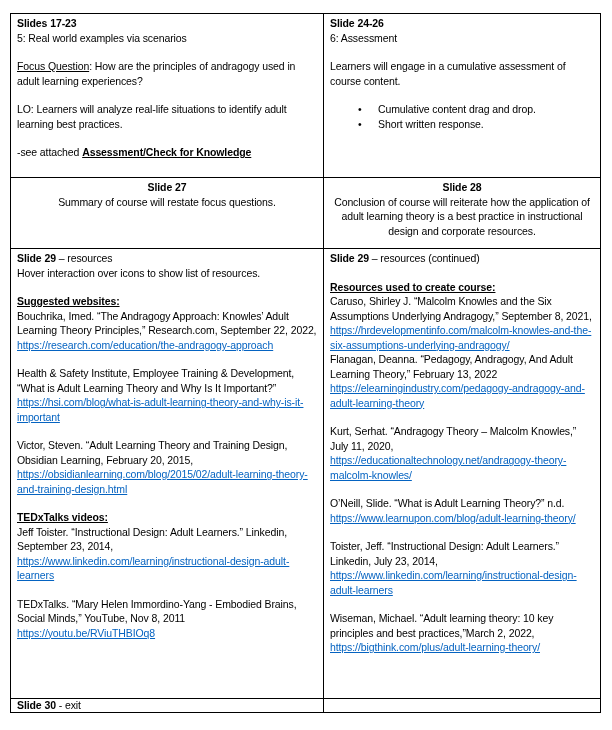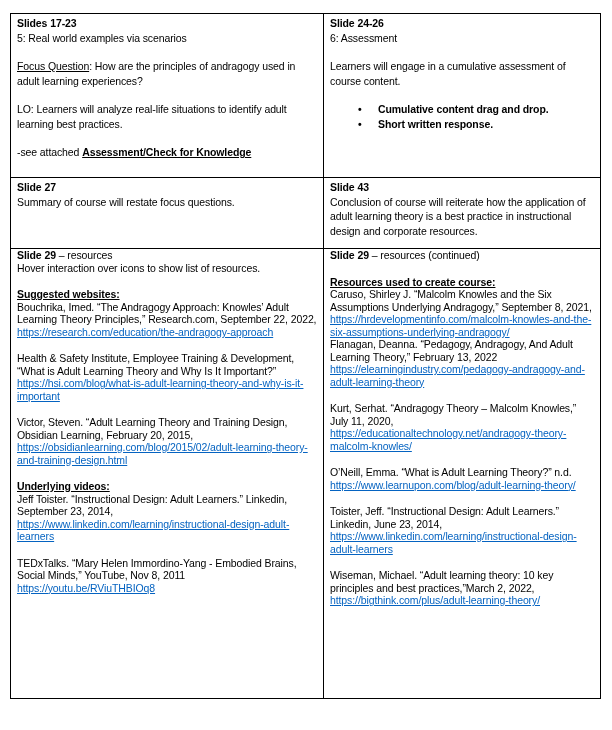--- a/index.html
+++ b/index.html
@@ -41,21 +41,20 @@
   .blank { height: 14px; }
   .b { font-weight: bold; }
   .u { text-decoration: underline; margin-top: 10px; }
   .link {
     color: #0563C1;
     text-decoration: underline;
     cursor: pointer;
   }
   .bullet {
     padding-left: 28px;
-    font-weight: bold;
   }
   .bullet .marker {
     display: inline-block;
     width: 20px;
   }
 </style>
 </head>
 <body>
 
 <div class="page">
@@ -79,58 +78,64 @@
           <td>
             <div class="para"><span class="b">Slide 24-26</span></div>
             <div class="para"><span>6: Assessment</span></div>
             <div class="blank"></div>
             <div class="para"><span>Learners will engage in a cumulative assessment of course content.</span></div>
             <div class="blank"></div>
             <div class="para bullet"><span class="marker">•</span><span>Cumulative content drag and drop.</span></div>
             <div class="para bullet"><span class="marker">•</span><span>Short written response.</span></div>
           </td>
         </tr>
-        <tr style="height: 71px;">
+        <tr style="height: 71px; text-align: center;">
           <td>
             <div class="para"><span class="b">Slide 27</span></div>
             <div class="para"><span>Summary of course will restate focus questions.</span></div>
           </td>
           <td>
-            <div class="para"><span class="b">Slide 43</span></div>
+            <div class="para"><span class="b">Slide 28</span></div>
             <div class="para"><span>Conclusion of course will reiterate how the application of adult learning theory is a best practice in instructional design and corporate resources.</span></div>
           </td>
         </tr>
         <tr style="height: 450px; padding-left: 24px;">
           <td>
             <div class="para"><span class="b">Slide 29</span><span> – resources</span></div>
             <div class="para"><span>Hover interaction over icons to show list of resources.</span></div>
             <div class="blank"></div>
             <div class="para"><span class="b u">Suggested websites:</span></div>
             <div class="para"><span>Bouchrika, Imed. “The Andragogy Approach: Knowles’ Adult Learning Theory Principles,” Research.com, September 22, 2022, </span><span class="link">https:/​/​research.com/​education/​the-​andragogy-​approach</span></div>
             <div class="blank"></div>
             <div class="para"><span>Health &amp; Safety Institute, Employee Training &amp; Development, “What is Adult Learning Theory and Why Is It Important?”</span><br><span class="link">https:/​/​hsi.com/​blog/​what-​is-​adult-​learning-​theory-​and-​why-​is-​it-​important</span></div>
             <div class="blank"></div>
             <div class="para"><span>Victor, Steven. “Adult Learning Theory and Training Design, Obsidian Learning, February 20, 2015,</span><br><span class="link">https:/​/​obsidianlearning.com/​blog/​2015/​02/​adult-​learning-​theory-​and-​training-​design.html</span></div>
             <div class="blank"></div>
-            <div class="para"><span class="b u">Underlying videos:</span></div>
+            <div class="para"><span class="b u">TEDxTalks videos:</span></div>
             <div class="para"><span>Jeff Toister. “Instructional Design: Adult Learners.” Linkedin, September 23, 2014,</span><br><span class="link">https:/​/​www.linkedin.com/​learning/​instructional-​design-​adult-​learners</span></div>
             <div class="blank"></div>
             <div class="para"><span>TEDxTalks. “Mary Helen Immordino-Yang - Embodied Brains, Social Minds,” YouTube, Nov 8, 2011</span><br><span class="link">https:/​/​youtu.be/​RViuTHBIOq8</span></div>
           </td>
           <td>
             <div class="para"><span class="b">Slide 29</span><span> – resources (continued)</span></div>
             <div class="blank"></div>
             <div class="para"><span class="b u">Resources used to create course:</span></div>
             <div class="para"><span>Caruso, Shirley J. “Malcolm Knowles and the Six Assumptions Underlying Andragogy,” September 8, 2021,</span><br><span class="link">https:/​/​hrdevelopmentinfo.com/​malcolm-​knowles-​and-​the-​six-​assumptions-​underlying-​andragogy/​</span></div>
             <div class="para"><span>Flanagan, Deanna. “Pedagogy, Andragogy, And Adult Learning Theory,” February 13, 2022</span><br><span class="link">https:/​/​elearningindustry.com/​pedagogy-​andragogy-​and-​adult-​learning-​theory</span></div>
             <div class="blank"></div>
             <div class="para"><span>Kurt, Serhat. “Andragogy Theory – Malcolm Knowles,” July 11, 2020,</span><br><span class="link">https:/​/​educationaltechnology.net/​andragogy-​theory-​malcolm-​knowles/​</span></div>
             <div class="blank"></div>
-            <div class="para"><span>O’Neill, Emma. “What is Adult Learning Theory?” n.d.</span><br><span class="link">https:/​/​www.learnupon.com/​blog/​adult-​learning-​theory/​</span></div>
+            <div class="para"><span>O’Neill, Slide. “What is Adult Learning Theory?” n.d.</span><br><span class="link">https:/​/​www.learnupon.com/​blog/​adult-​learning-​theory/​</span></div>
             <div class="blank"></div>
-            <div class="para"><span>Toister, Jeff. “Instructional Design: Adult Learners.” Linkedin, June 23, 2014,</span><br><span class="link">https:/​/​www.linkedin.com/​learning/​instructional-​design-​adult-​learners</span></div>
+            <div class="para"><span>Toister, Jeff. “Instructional Design: Adult Learners.” Linkedin, July 23, 2014,</span><br><span class="link">https:/​/​www.linkedin.com/​learning/​instructional-​design-​adult-​learners</span></div>
             <div class="blank"></div>
             <div class="para"><span>Wiseman, Michael. “Adult learning theory: 10 key principles and best practices,”March 2, 2022,</span><br><span class="link">https:/​/​bigthink.com/​plus/​adult-​learning-​theory/​</span></div>
           </td>
+        </tr>
+        <tr style="height: 14px;">
+          <td>
+            <div class="para"><span class="b">Slide 30</span><span> - exit</span></div>
+          </td>
+          <td></td>
         </tr>
       </tbody>
   </table>
 </div>
 
 </body></html>

